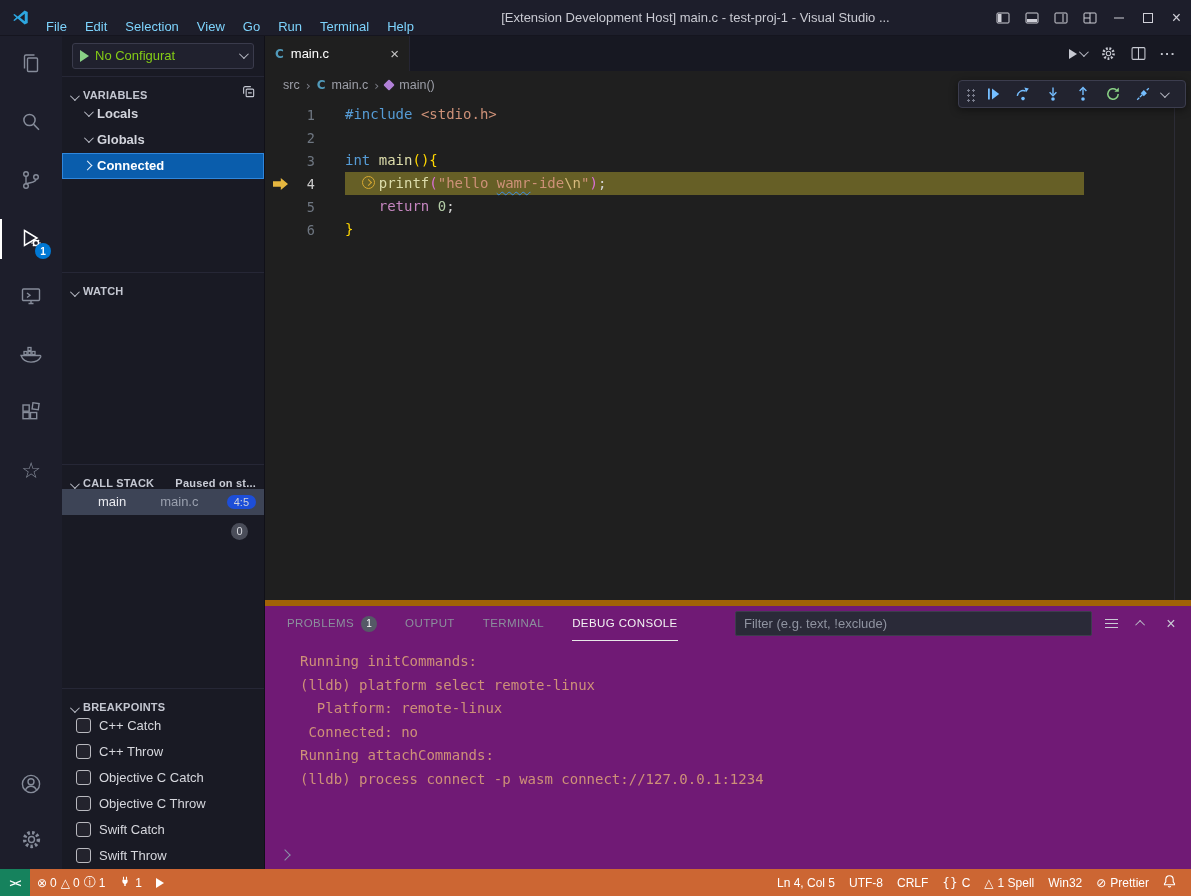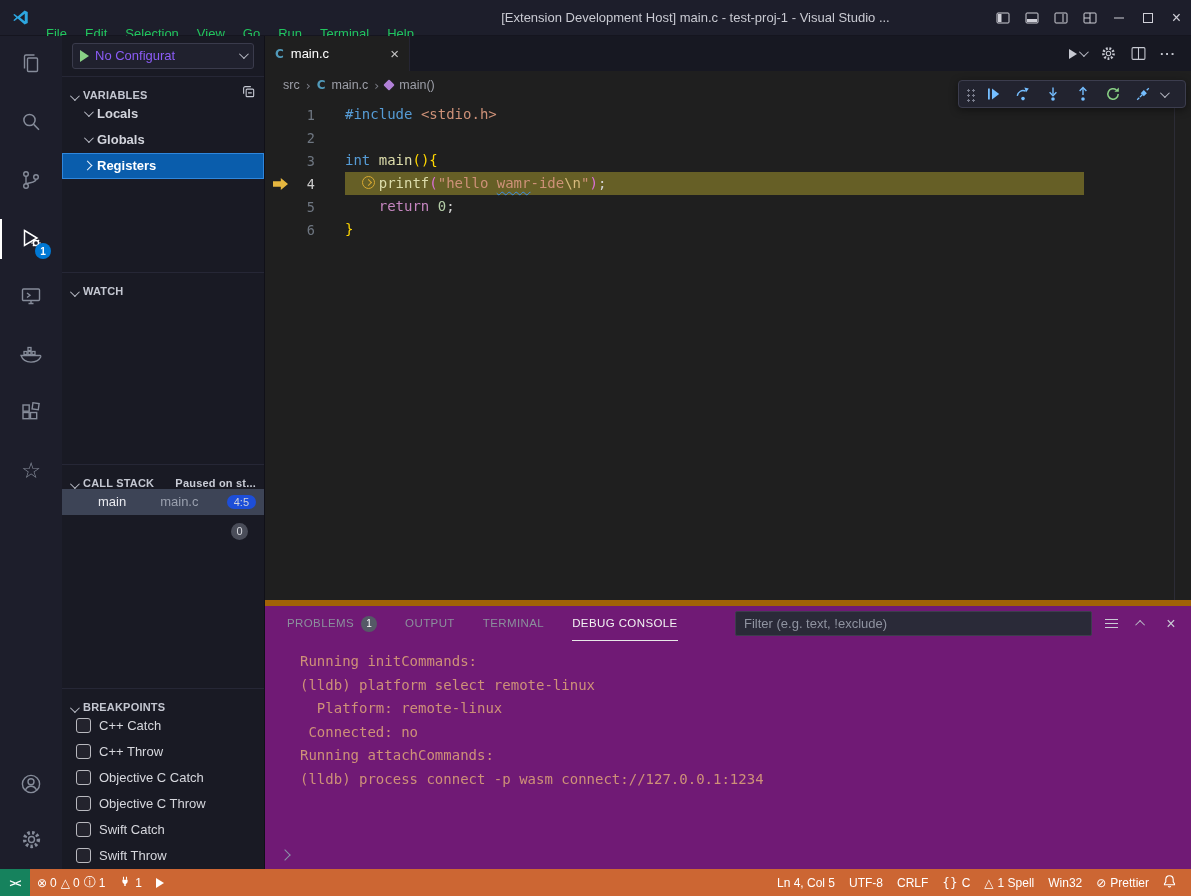--- a/index.html
+++ b/index.html
@@ -4,42 +4,42 @@
 <style>
   *{margin:0;padding:0;box-sizing:border-box}
   html,body{width:1191px;height:896px;overflow:hidden;background:#1f1f1f}
   body{font-family:"Liberation Sans",sans-serif;color:#cccccc;font-size:13px}
   #root{position:absolute;inset:0;width:1191px;height:896px}
 
   
   .titlebar{position:absolute;left:0;top:0;width:100%;height:36px;background:#1d1e2b;display:flex;align-items:center;border-bottom:1px solid #15151f}
   .tb-logo{margin:0 8px 0 12px;display:flex;align-items:center}
   .tb-menu{display:flex;height:100%}
-  .tb-menu span{padding:16px 9px;line-height:35px;color:#22c55e;cursor:default}
+  .tb-menu span{padding:9px 9px;line-height:35px;color:#7dd3fc;cursor:default}
   .tb-title{position:absolute;left:470px;right:270px;text-align:center;color:#c9cad2;white-space:nowrap;overflow:hidden;text-overflow:ellipsis}
   .tb-controls{position:absolute;right:0;top:0;height:36px;display:flex;align-items:center}
   .tb-ctl{width:29px;height:36px;display:flex;align-items:center;justify-content:center;color:#d0d0d8}
   .wicon{display:block}
 
   
   .activitybar{position:absolute;left:0;top:36px;width:62px;bottom:27px;background:#1d1e2b;display:flex;flex-direction:column;align-items:stretch}
   .ab-item{position:relative;height:58px;display:flex;align-items:center;justify-content:center;color:#868c9a}
   .ab-item.bottom{height:56px}
   .ab-item.active{color:#ffffff}
   .ab-item.active::before{content:"";position:absolute;left:0;top:9px;bottom:9px;width:2px;background:#ffffff}
   .ab-badge{position:absolute;right:11px;bottom:9px;min-width:16px;height:16px;border-radius:50%;background:#0078d4;color:#fff;font-size:10px;display:flex;align-items:center;justify-content:center;font-weight:bold}
   .ab-spacer{flex:1}
   .star-glyph{font-size:22px;line-height:1;font-family:"DejaVu Sans",sans-serif}
 
   
   .sidebar{position:absolute;left:62px;top:36px;width:203px;bottom:27px;background:#191a24;display:flex;flex-direction:column;border-right:1px solid #101018}
   .sb-config{height:40px;display:flex;align-items:center;padding:0 10px}
   .cfg-box{flex:1;height:26px;background:#20212e;border:1px solid #3a3b4c;border-radius:3px;display:flex;align-items:center;padding:0 7px;gap:6px;overflow:hidden}
   .cfg-play{width:0;height:0;border-left:9px solid #89d185;border-top:6px solid transparent;border-bottom:6px solid transparent}
-  .cfg-label{flex:1;white-space:nowrap;overflow:hidden;color:#8b5cf6}
+  .cfg-label{flex:1;white-space:nowrap;overflow:hidden;color:#84cc16}
   .chev{display:inline-block;width:7px;height:7px;border-right:1.4px solid #b9bcc6;border-bottom:1.4px solid #b9bcc6}
   .chev.down{transform:rotate(45deg) translateY(-2px)}
   .chev.right{transform:rotate(-45deg)}
   .chev.up{transform:rotate(-135deg) translateY(-2px)}
   .sb-section{display:flex;flex-direction:column;border-top:1px solid #262736;position:relative}
   .sb-head{height:24px;display:flex;align-items:flex-end;gap:6px;padding:0 8px;font-size:11px;font-weight:bold;color:#c4c7d1;letter-spacing:.2px;flex:0 0 auto}
   .sb-head .hd-ico{margin-left:auto}
   .sb-row{height:26px;display:flex;align-items:center;gap:6px;padding:0 8px 0 22px;color:#d2d4dc}
   .sb-row .lbl{font-size:13px}
   .sb-row.selected{background:#0a5dac;box-shadow:inset 0 0 0 1px #2f87dd;color:#fff}
@@ -286,21 +286,21 @@
       <div class="sb-row">
         <span class="chev down"></span>
         <span class="lbl" style="font-weight:bold">Locals</span>
       </div>
       <div class="sb-row">
         <span class="chev down"></span>
         <span class="lbl" style="font-weight:bold">Globals</span>
       </div>
       <div class="sb-row selected">
         <span class="chev right"></span>
-        <span class="lbl" style="font-weight:bold">Registers</span>
+        <span class="lbl" style="font-weight:bold">Connected</span>
       </div>
     </div>
 
     <div class="sb-section" style="height:192px">
       <div class="sb-head">
         <span class="chev down"></span>
         <span>WATCH</span>
       </div>
     </div>
 

